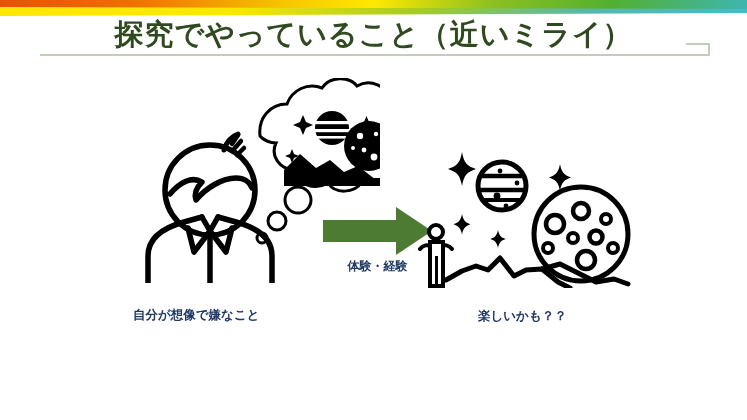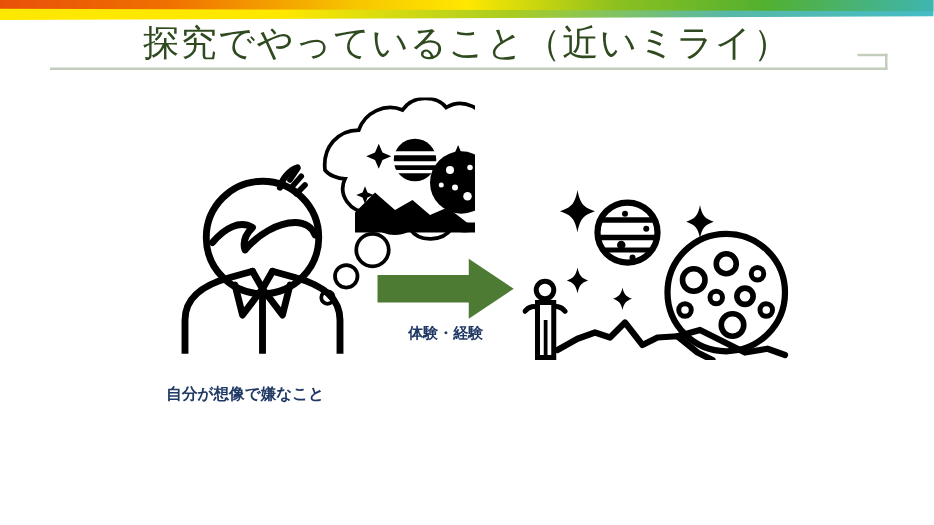--- a/index.html
+++ b/index.html
@@ -45,20 +45,21 @@
     position: absolute;
     left: 0; top: 0;
     width: 747px;
     text-align: center;
     font-size: 29px;
     line-height: 40px;
     letter-spacing: 1px;
     color: #2f4a1f;
     font-family: "DejaVu Sans", "Liberation Sans", sans-serif;
     white-space: nowrap;
+    font-weight: bold;
   }
   .title-rule {
     position: absolute;
     left: 40px;
     top: 40px;
     width: 670px;
     height: 2px;
     background: #c3cdbd;
   }
   .title-bracket-top {
@@ -77,21 +78,21 @@
     height: 13px;
     background: #c3cdbd;
   }
 
   
   .art {
     position: absolute;
   }
   #person-left   { left: 140px; top: 78px;  width: 240px; height: 205px; }
   #space-right   { left: 418px; top: 138px; width: 235px; height: 150px; }
-  #arrow-group   { left: 299px; top: 205px; width: 115px; height: 80px; }
+  #arrow-group   { left: 320px; top: 205px; width: 115px; height: 80px; }
 
   
   .arrow-label {
     position: absolute;
     left: 0;
     top: 53px;
     width: 115px;
     text-align: center;
     font-size: 12px;
     font-weight: bold;
@@ -276,15 +277,16 @@
         <path d="M18.5 118 L 18.5 148" fill="none" stroke="#000000" stroke-width="3"></path>
       </g>
     </svg>
   </div>
 
   <div class="caption" id="caption-left">
     <span class="caption-line">自分が想像で嫌なこと</span>
   </div>
 
   <div class="caption" id="caption-right">
+    <span class="caption-line">楽しいかも？？</span>
   </div>
 
 </div>
 
 </body></html>

